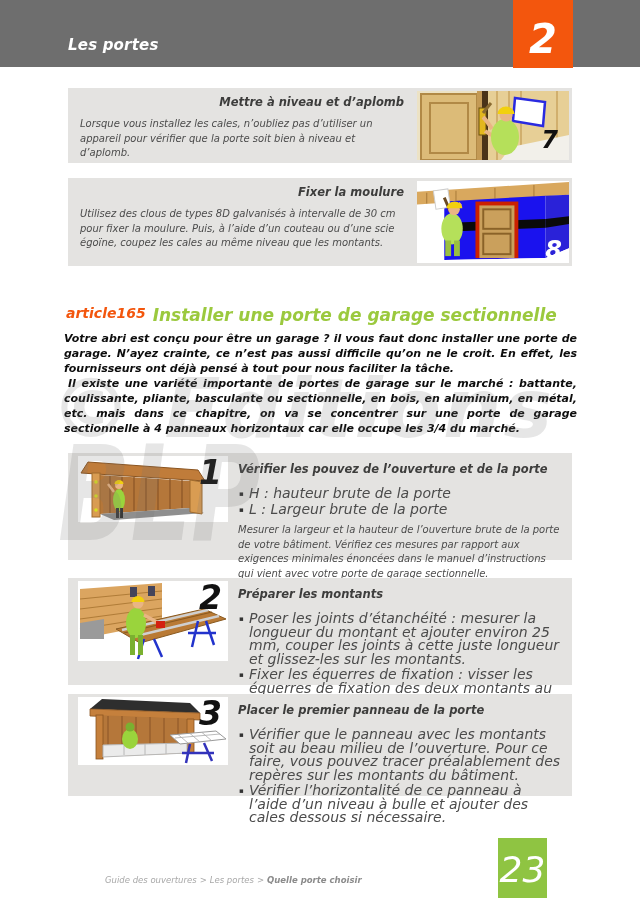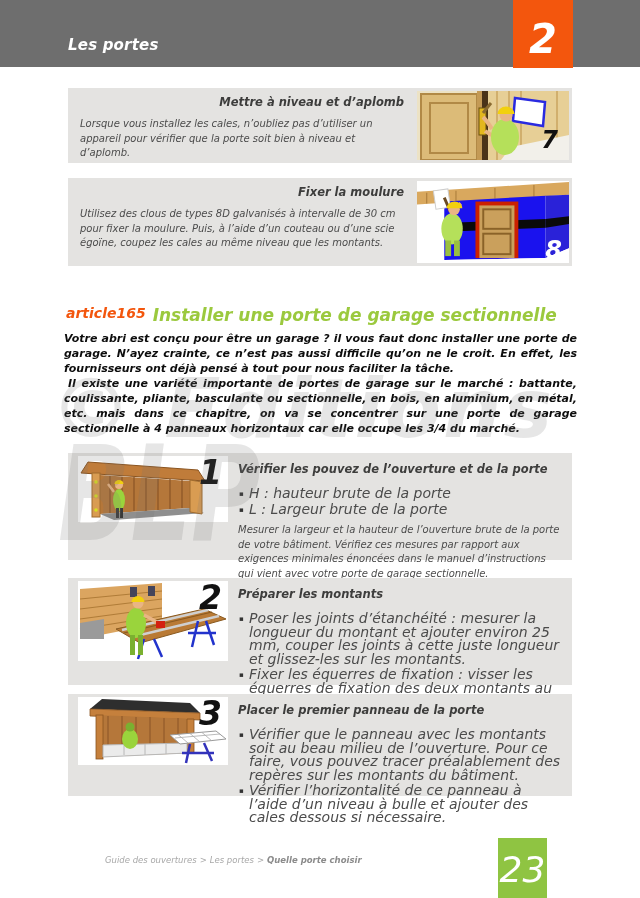--- a/index.html
+++ b/index.html
@@ -48,21 +48,21 @@
   .step-img svg { display:block; width:100%; height:100%; }
   .step-num { position:absolute; right:6px; top:0px; font-size:33px; font-weight:bold; color:#111; line-height:1.05; }
   .step-text { position:absolute; left:170px; top:9px; width:326px; }
   .step-title { font-size:11.5px; font-weight:bold; color:#3d3d3c; margin-bottom:11px; }
   .step-bullets { list-style:none; }
   .step-bullets li { position:relative; padding-left:11px; font-size:14px; line-height:13.5px; color:#4b4b4b; margin-bottom:2px; }
   .step-bullets li::before { content:"▪"; position:absolute; left:1px; top:1px; font-size:7px; color:#333; }
   .step-body { font-size:10px; line-height:14.5px; color:#4b4b4b; margin-top:7px; }
 
   
-  .breadcrumb { position:absolute; left:105px; top:855px; font-size:8.5px; color:#a8a8a8; }
+  .breadcrumb { position:absolute; left:105px; top:875px; font-size:8.5px; color:#a8a8a8; }
   .breadcrumb .sep { margin:0 3px; }
   .breadcrumb .current { font-weight:bold; color:#8b8b8b; }
   .page-square { position:absolute; left:498px; top:838px; width:49px; height:63px;
     background:var(--page_green,#8fc442); color:#fff; display:flex; align-items:center; justify-content:center;
     font-size:36px; }
 
   
   .watermark { position:absolute; inset:0; pointer-events:none; z-index:40;
     color:rgba(115,115,115,.18); font-weight:bold; }
   .wm-line1 { position:absolute; left:50px; top:368px; font-size:82px; letter-spacing:2px; line-height:1; }

